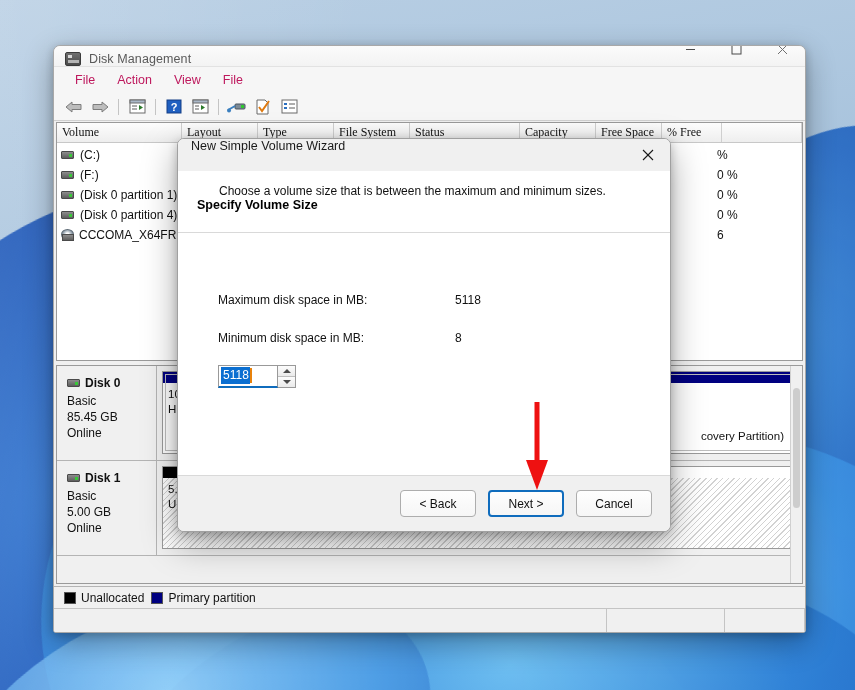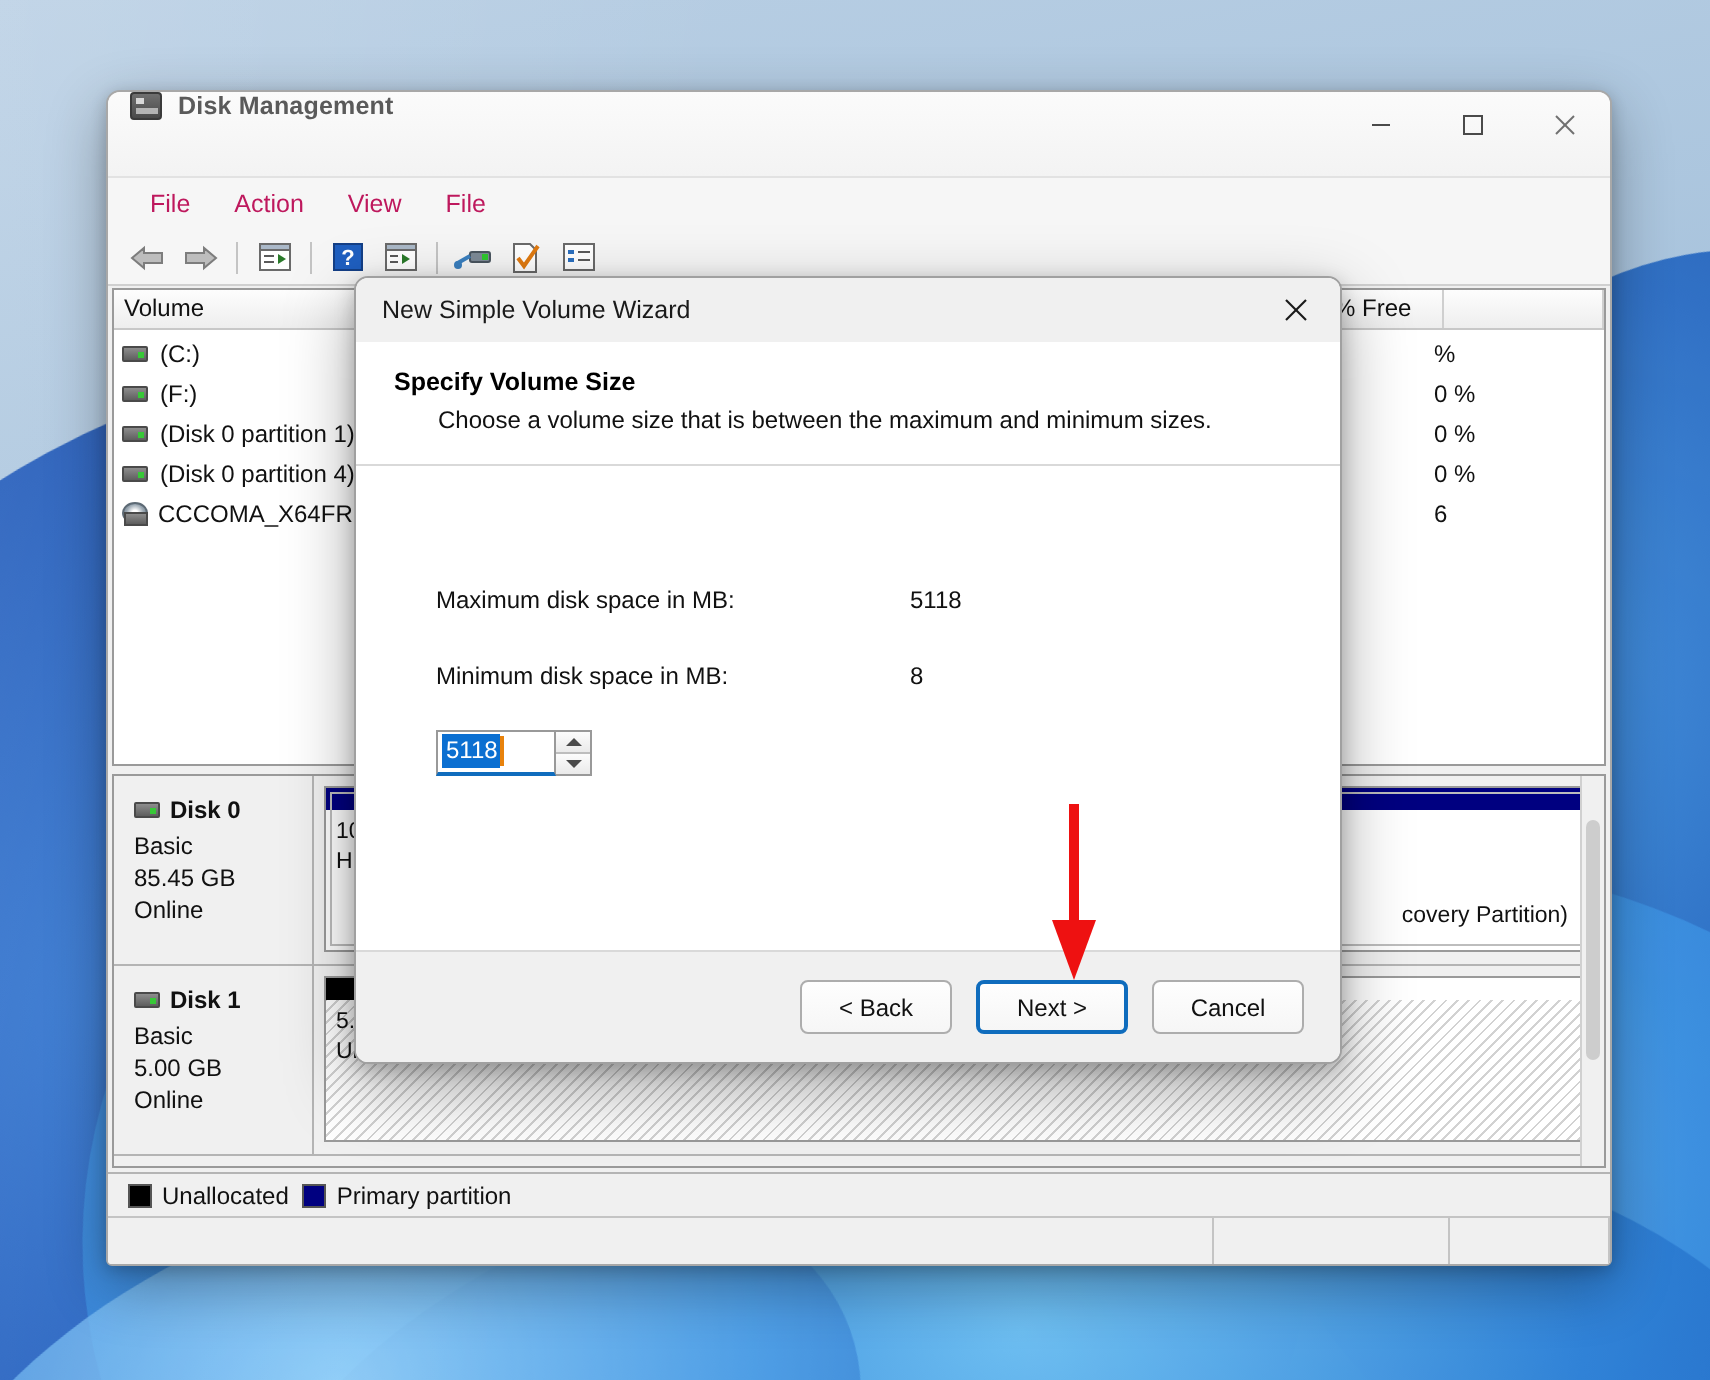--- a/index.html
+++ b/index.html
@@ -70,26 +70,25 @@
     background: #f0f0f0;
     border: 1px solid #a8a8a8;
     border-radius: 7px 7px 3px 3px;
     box-shadow: 0 10px 30px rgba(0,0,0,.32), 0 2px 8px rgba(0,0,0,.2);
     display: flex; flex-direction: column;
     overflow: hidden;
   }
 
   
   #titlebar {
-    height: 43px;
+    height: 21px;
     background: linear-gradient(#fbfbfb, #f3f3f3);
-    display: flex; align-items: flex-start;
+    display: flex; align-items: flex-end;
     border-bottom: 1px solid #e2e2e2;
     flex: none;
-    font-weight: bold;
   }
   #app-icon {
     width: 16px; height: 14px;
     margin-left: 11px; margin-right: 8px;
     position: relative;
     background: linear-gradient(#6f6f6f, #4a4a4a);
     border-radius: 2px;
     border: 1px solid #3a3a3a;
   }
   #app-icon::before {
@@ -171,21 +170,21 @@
     display: flex; height: 20px;
     background: linear-gradient(#fdfdfd, #f1f1f1);
     border-bottom: 1px solid #c8c8c8;
     flex: none;
   }
   .vh {
     font-size: 12px; color: #111;
     padding: 2px 5px;
     border-right: 1px solid #cfcfcf;
     background: linear-gradient(#fdfdfd, #eeeeee);
-    overflow: hidden; white-space: nowrap;
+    overflow: hidden; white-space: nowrap; font-family: Liberation Serif, serif;
   }
   #vol-body { flex: 1; display: flex; position: relative; }
   #vol-names { width: 125px; flex: none; padding-top: 2px; }
   .vrow {
     display: flex; align-items: center;
     height: 20px; padding-left: 4px;
     font-size: 12px; color: #111;
     white-space: nowrap;
   }
   .disk-ico {
@@ -345,21 +344,21 @@
     background: #ffffff;
     border: 1px solid #a0a0a0;
     border-radius: 7px;
     box-shadow: 0 12px 34px rgba(0,0,0,.34), 0 3px 10px rgba(0,0,0,.22);
     display: flex; flex-direction: column;
     overflow: hidden;
   }
   #dlg-title {
     height: 32px; flex: none;
     background: #f0f0f0;
-    display: flex; align-items: center;
+    display: flex; align-items: flex-start;
     padding-left: 13px;
   }
   #dlg-title-text { font-size: 12.5px; color: #1a1a1a; }
   #dlg-close {
     margin-left: auto;
     width: 44px; height: 32px;
     display: flex; align-items: center; justify-content: center;
     color: #1a1a1a;
   }
   #dlg-header {
@@ -698,22 +697,22 @@
     <span id="dlg-title-text">New Simple Volume Wizard</span>
     <div id="dlg-close">
       <svg width="12" height="12" viewBox="0 0 12 12">
         <line x1="1" y1="1" x2="11" y2="11" stroke="#1a1a1a" stroke-width="1.1"></line>
         <line x1="11" y1="1" x2="1" y2="11" stroke="#1a1a1a" stroke-width="1.1"></line>
       </svg>
     </div>
   </div>
 
   <div id="dlg-header">
+    <div id="dlg-sub">Choose a volume size that is between the maximum and minimum sizes.</div>
     <div id="dlg-heading">Specify Volume Size</div>
-    <div id="dlg-sub">Choose a volume size that is between the maximum and minimum sizes.</div>
   </div>
 
   <div id="dlg-body">
     <div class="field-row">
       <span class="field-label">Maximum disk space in MB:</span>
       <span class="field-value">5118</span>
     </div>
     <div class="field-row">
       <span class="field-label">Minimum disk space in MB:</span>
       <span class="field-value">8</span>

